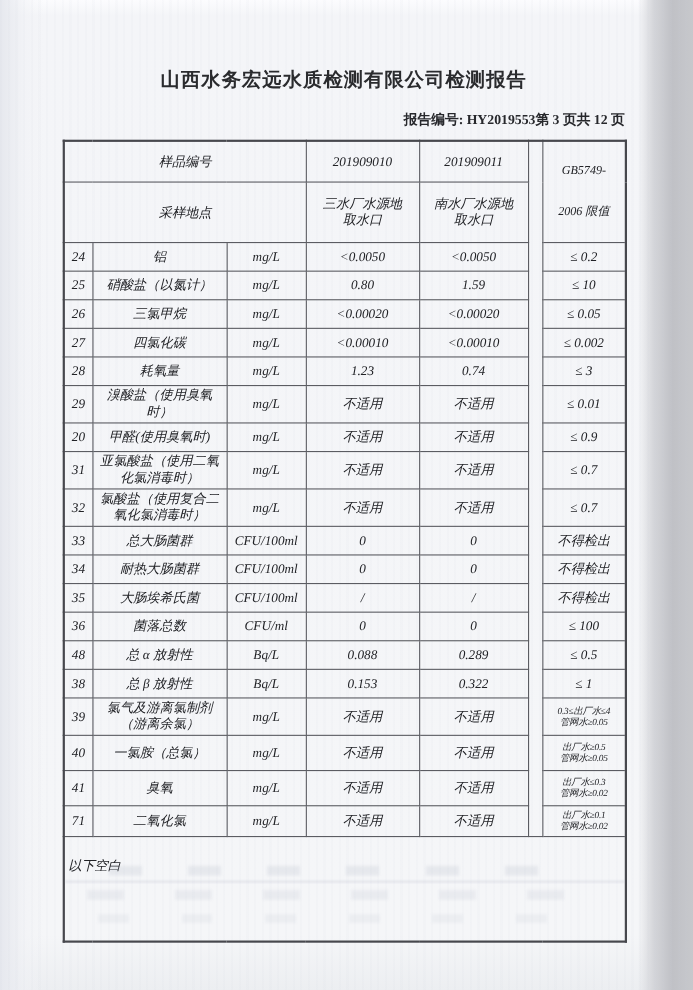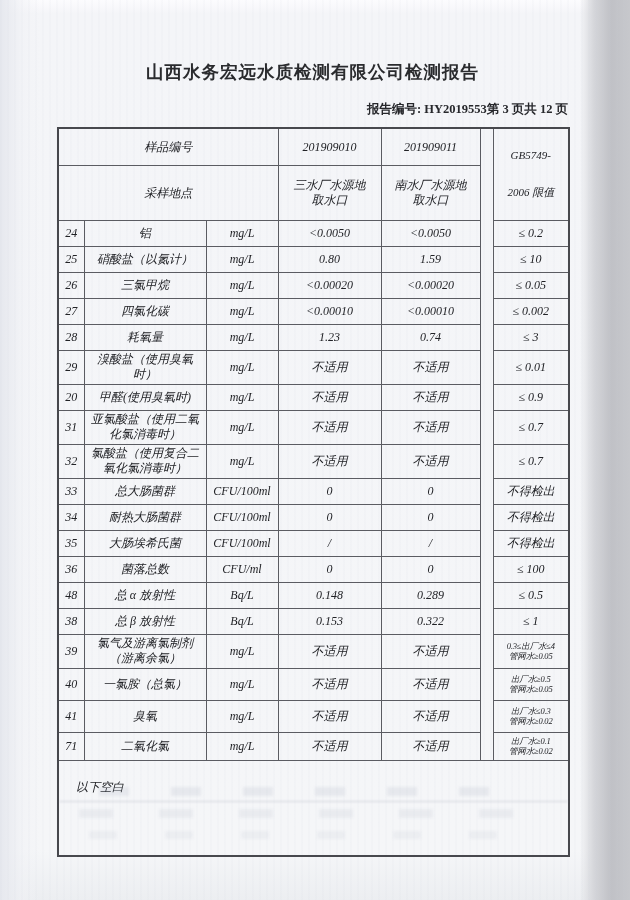--- a/index.html
+++ b/index.html
@@ -57,21 +57,21 @@
   .limithead .lh{ padding:5px 0; }
   td.sm{ font-size:8.5px; line-height:1.45; letter-spacing:-0.2px; }
   tr.h1 td{ height:28px; }
   tr.h2 td{ height:40px; }
   tr.rh26 td{ height:26px; }
   tr.rh28 td{ height:28px; }
   tr.rh32 td{ height:32px;margin-left:34px; }
   tr.rh34 td{ height:34px; }
   tr.blank td{
     height:84px; vertical-align:top; text-align:left;
-    padding:4px 0 0 17px; position:relative;
+    padding:4px 0 0 3px; position:relative;
   }
   
   .ghost{ position:absolute; pointer-events:none; filter:blur(1.6px); }
   .g1{ left:40px; top:26px; width:430px; height:9px; opacity:.55;
        background:repeating-linear-gradient(90deg, rgba(148,156,176,.28) 0 30px, rgba(0,0,0,0) 30px 72px); }
   .g2{ left:20px; top:48px; width:450px; height:9px; opacity:.45;
        background:repeating-linear-gradient(90deg, rgba(148,156,176,.26) 0 34px, rgba(0,0,0,0) 34px 80px); }
   .g3{ left:30px; top:70px; width:440px; height:8px; opacity:.40;
        background:repeating-linear-gradient(90deg, rgba(148,156,176,.24) 0 28px, rgba(0,0,0,0) 28px 76px); }
   .gline{ left:0; top:40px; width:100%; height:1px; background:rgba(150,156,175,.35); filter:blur(.8px); }
@@ -225,21 +225,21 @@
           <td class="item">菌落总数</td>
           <td>CFU/ml</td>
           <td>0</td>
           <td>0</td>
           <td>≤ 100</td>
         </tr>
         <tr class="rh26">
           <td>48</td>
           <td class="item">总 α 放射性</td>
           <td>Bq/L</td>
-          <td>0.148</td>
+          <td>0.088</td>
           <td>0.289</td>
           <td>≤ 0.5</td>
         </tr>
         <tr class="rh26">
           <td>38</td>
           <td class="item">总 β 放射性</td>
           <td>Bq/L</td>
           <td>0.153</td>
           <td>0.322</td>
           <td>≤ 1</td>

